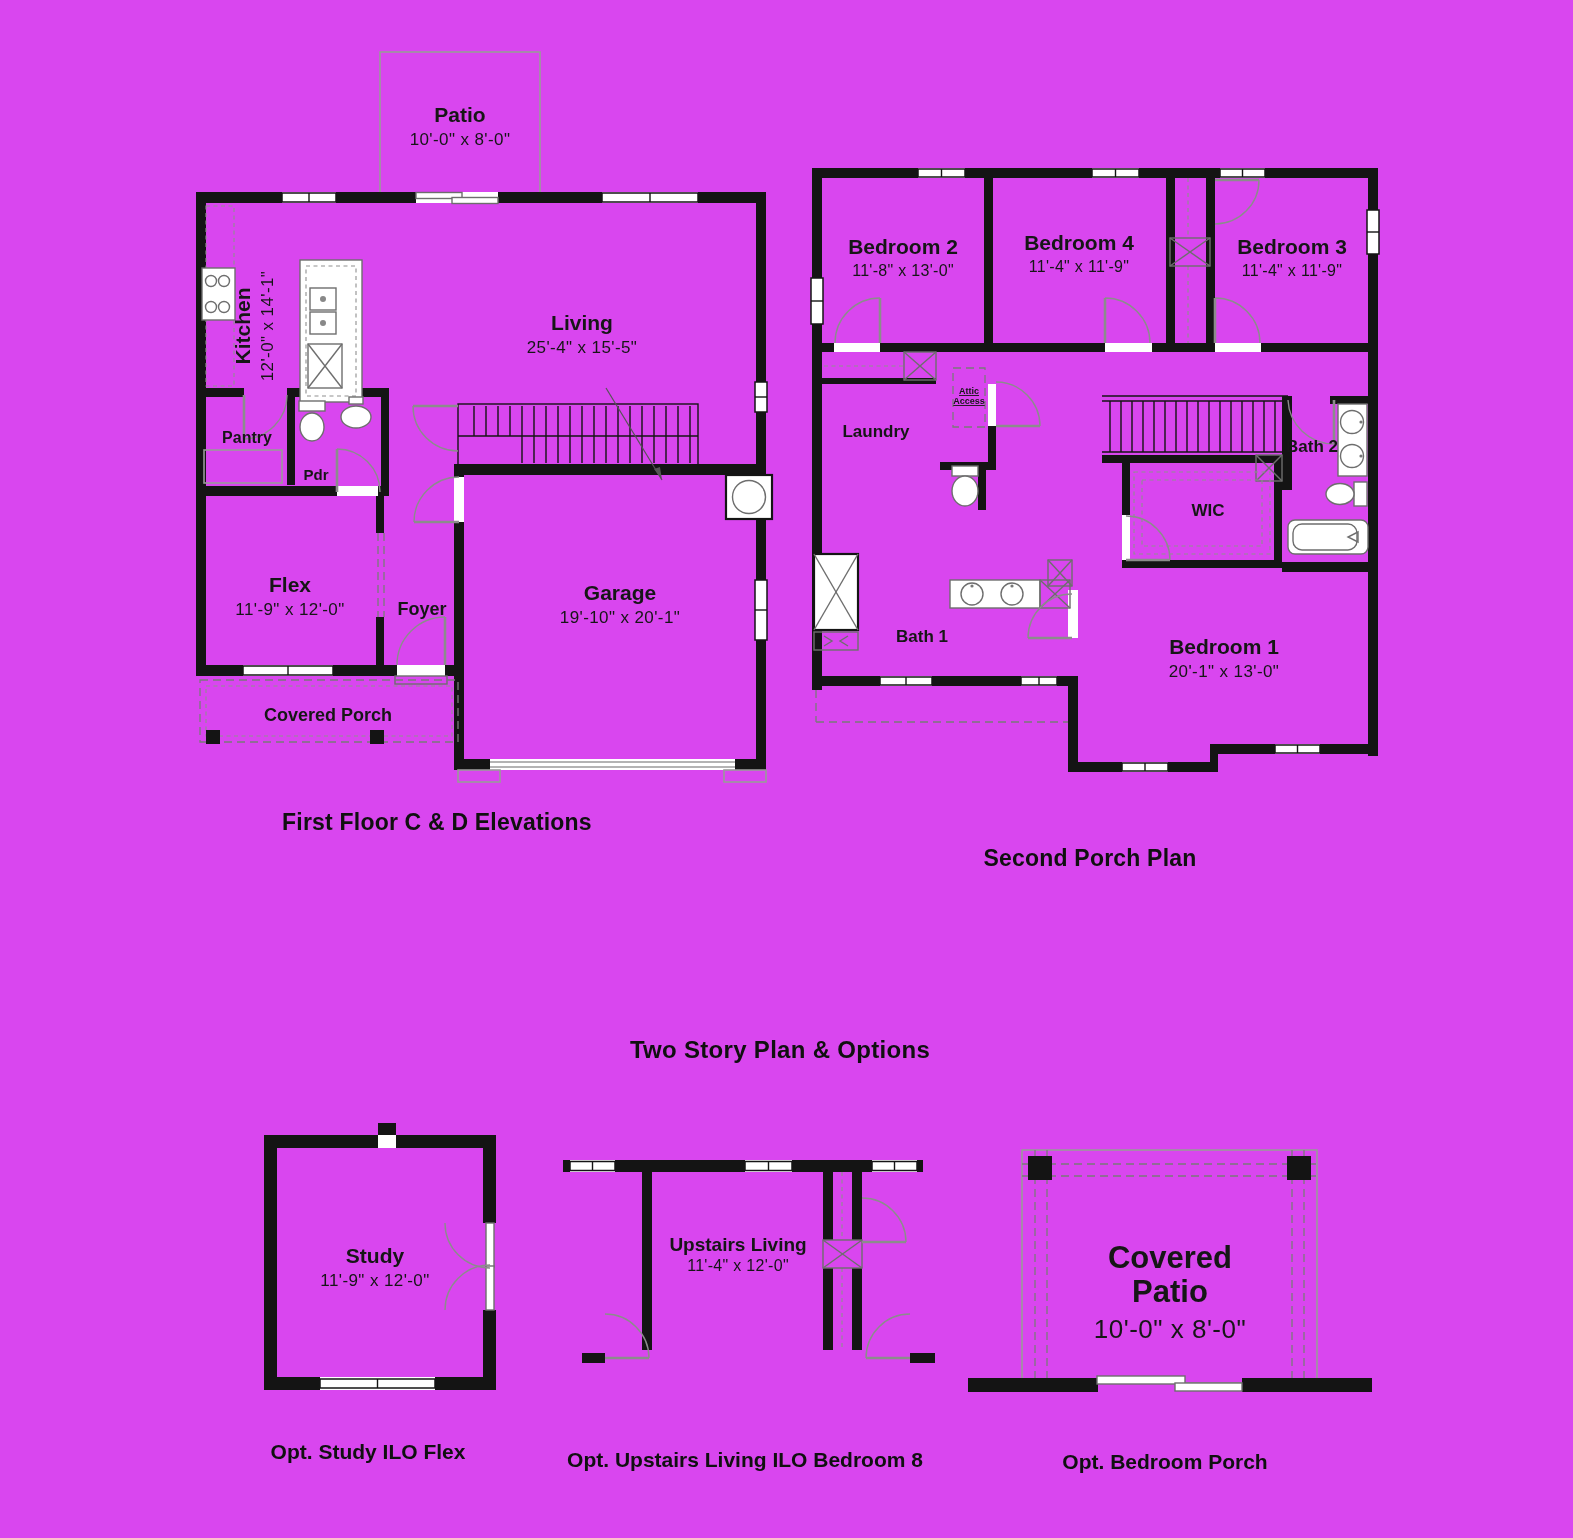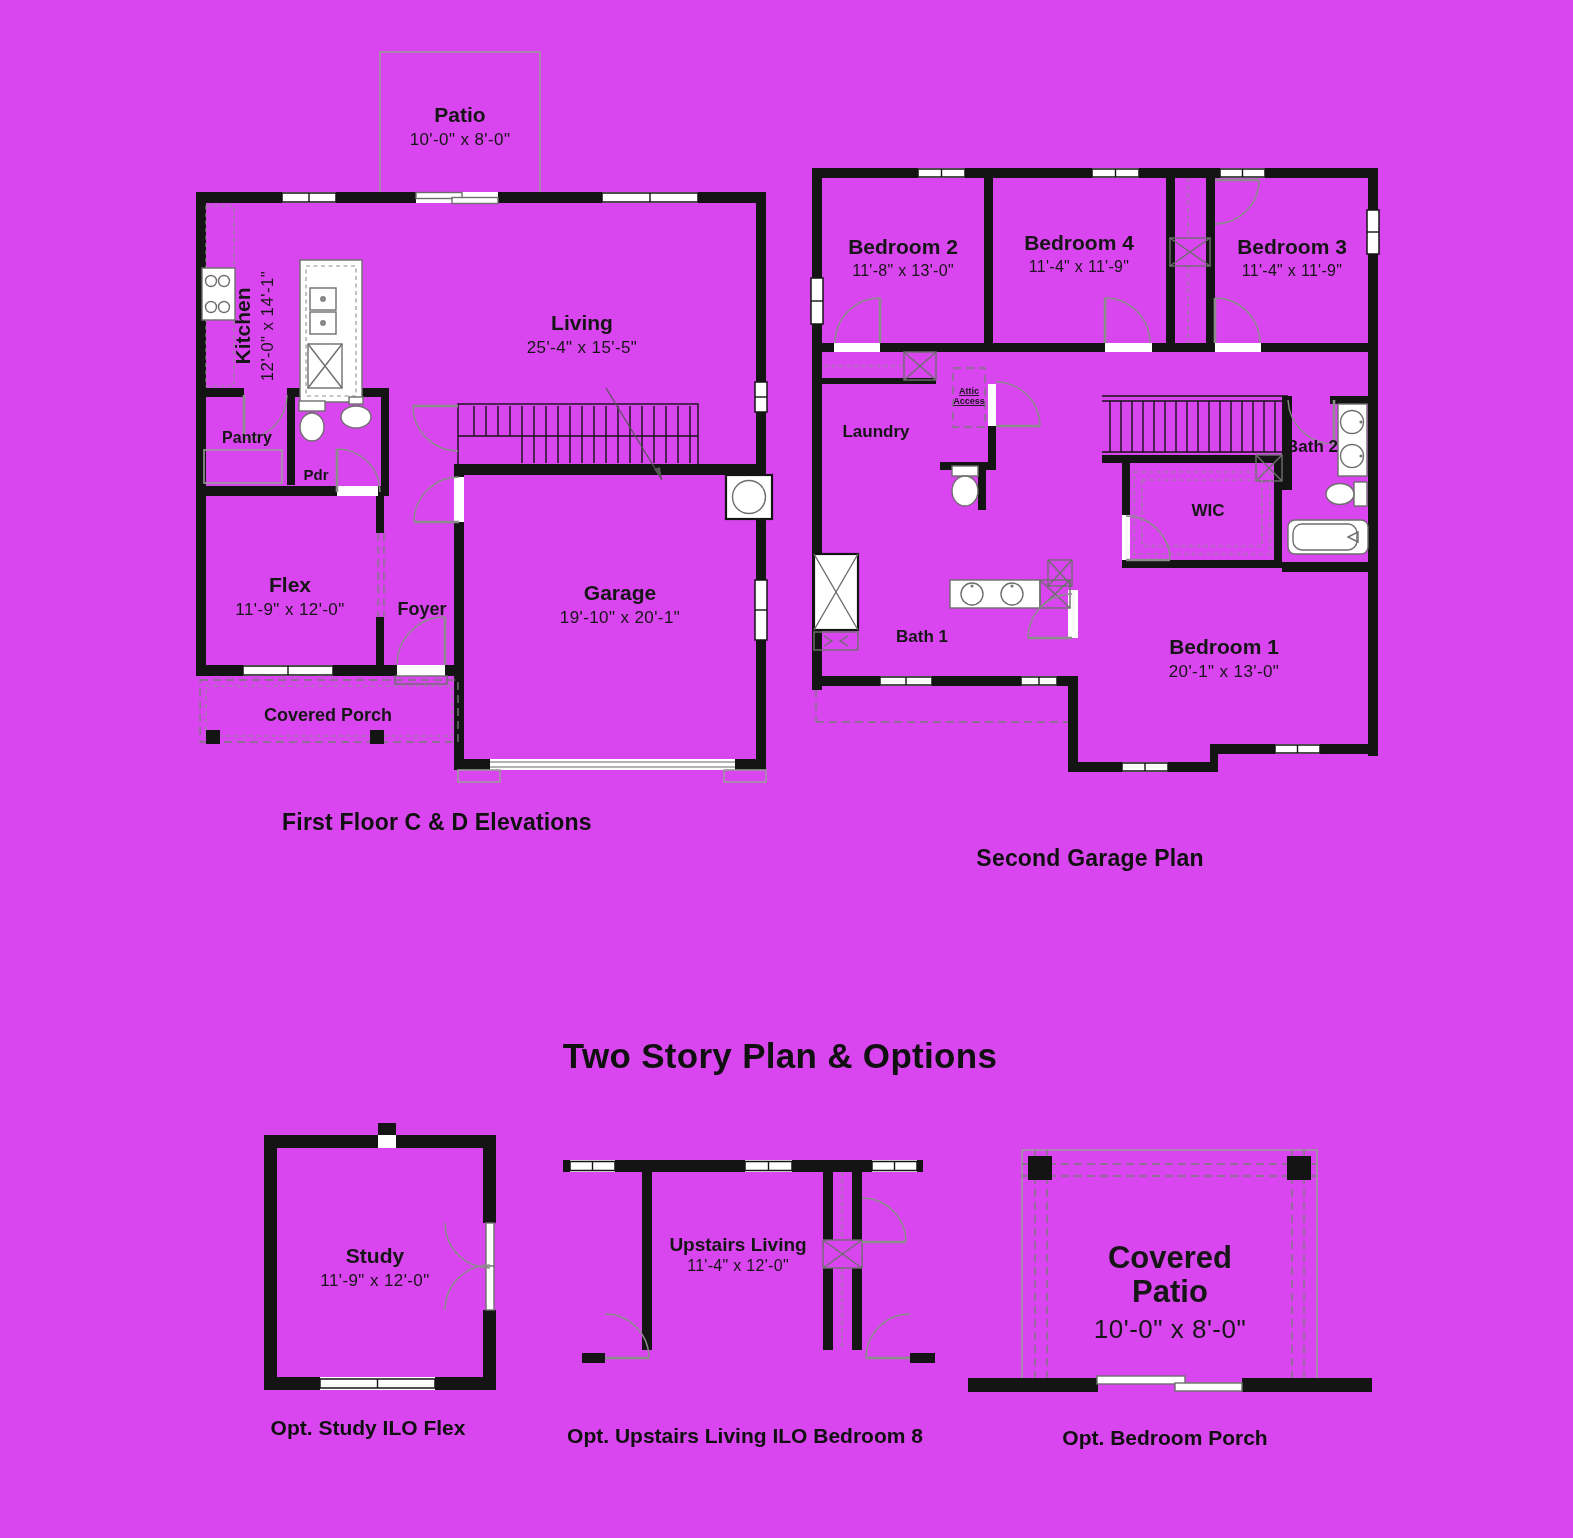--- a/index.html
+++ b/index.html
@@ -1,21 +1,21 @@
 <!DOCTYPE html>
 <html><head>
 <meta charset="utf-8">
 <style>
   html,body{margin:0;padding:0;background:#fff;}
   #sheet{position:relative;width:1573px;height:1538px;background:#d946ef;overflow:hidden;
          font-family:"Liberation Sans",sans-serif;color:#141414;}
   .abs{position:absolute;}
   .cap{font-weight:700;font-size:23px;line-height:31px;text-align:center;color:#101010;letter-spacing:.2px;}
-  .capsm{font-weight:700;font-size:21px;text-align:center;color:#101010;}
-  .hd{font-weight:700;font-size:35px;text-align:center;color:#101010;letter-spacing:.3px;}
+  .capsm{font-weight:700;font-size:21px;text-align:center;color:#101010;margin-top:24px;}
+  .hd{font-weight:700;font-size:24px;text-align:center;color:#101010;letter-spacing:.3px;}
   
   .w{fill:#141414;}
   .gap{fill:#ffffff;}
   .ln{stroke:#141414;stroke-width:1.4;fill:none;}
   .fx{stroke:#6e6e6e;stroke-width:1.4;fill:#ffffff;}
   .fxn{stroke:#6e6e6e;stroke-width:1.4;fill:none;}
   .gy{stroke:#9a9a9a;stroke-width:1.6;fill:none;}
   .dsh{stroke:#7a7a7a;stroke-width:1.3;fill:none;stroke-dasharray:8 5;}
   .dsh2{stroke:#8f8f8f;stroke-width:1.1;fill:none;stroke-dasharray:4 3.5;}
   .arc{stroke:#8c8c8c;stroke-width:1.4;fill:none;}
@@ -413,21 +413,21 @@
     <text x="103" y="116" class="td16">11'-8" x 13'-0"</text>
     <text x="279" y="90" class="tn">Bedroom 4</text>
     <text x="279" y="112" class="td16">11'-4" x 11'-9"</text>
     <text x="492" y="94" class="tn">Bedroom 3</text>
     <text x="492" y="116" class="td16">11'-4" x 11'-9"</text>
   </svg>
 
   <div class="abs cap" style="left:187px;top:807px;width:500px;">
     <div>First Floor C &amp; D Elevations</div>
   </div>
-  <div class="abs cap" style="left:890px;top:843px;width:400px;">Second Garage Plan</div>
+  <div class="abs cap" style="left:890px;top:843px;width:400px;">Second Porch Plan</div>
 
   <div class="abs hd" style="left:520px;top:1036px;width:520px;">Two Story Plan &amp; Options</div>
 
   <svg class="abs" style="left:250px;top:1120px;" width="270" height="290" viewBox="0 0 270 290">
     <path class="w" d="
       M14,15h232v13h-232z
       M14,15h13v255h-13z
       M14,257h232v13h-232z
       M233,15h13v88h-13z
       M233,190h13v80h-13z"></path>

